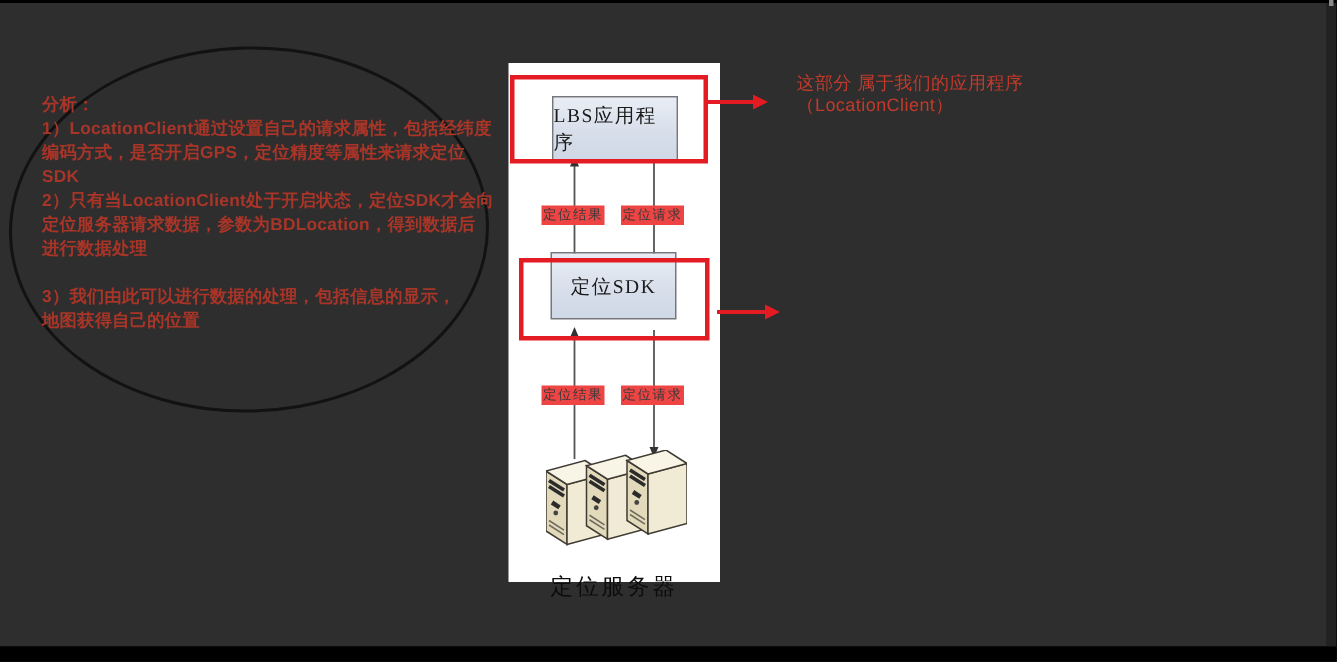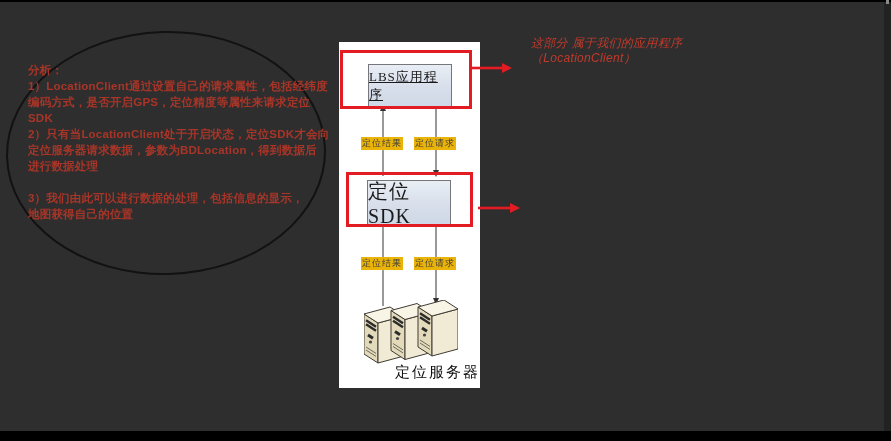--- a/index.html
+++ b/index.html
@@ -29,52 +29,52 @@
 
   .connector-svg{position:absolute;left:339px;top:42px;width:141px;height:346px;}
 
   .node{
     position:absolute;display:flex;align-items:center;justify-content:center;
     background:linear-gradient(180deg,#e9eef5 0%,#d8dfeb 55%,#cfd8e6 100%);
     border:1px solid #76777d;color:#1a1a1a;
     font-family:"Liberation Serif",serif;letter-spacing:1px;
     z-index:3;
   }
-  .node-app{left:368px;top:64px;width:82px;height:41px;font-size:13px;text-decoration:underline;}
-  .node-sdk{left:367px;top:180px;width:82px;height:43px;font-size:20px;}
+  .node-app{left:368px;top:64px;width:82px;height:41px;font-size:13px;}
+  .node-sdk{left:367px;top:168px;width:82px;height:43px;font-size:13px;}
 
   .hl-rect{position:absolute;border:3px solid #e31b23;z-index:4;}
   .hl-app{left:340px;top:50px;width:126px;height:53px;}
   .hl-sdk{left:346px;top:172px;width:121px;height:49px;}
 
   .link-label{
     position:absolute;font-family:"Liberation Serif",serif;font-size:9px;
-    color:#3a3a3a;background:#eab308;letter-spacing:1px;z-index:3;padding:0 1px;
+    color:#3a3a3a;background:#ef4444;letter-spacing:1px;z-index:3;padding:0 1px;
   }
   .ll-tr{left:361px;top:137px;}
   .ll-tq{left:414px;top:137px;}
   .ll-br{left:361px;top:257px;}
   .ll-bq{left:414px;top:257px;}
 
   .servers-svg{position:absolute;left:364px;top:300px;width:94px;height:64px;z-index:3;}
   .server-label{
-    position:absolute;left:339px;top:363px;width:141px;text-align:right;
+    position:absolute;left:339px;top:382px;width:141px;text-align:center;
     font-family:"Liberation Serif",serif;font-size:15px;color:#0d0d0d;
     letter-spacing:2px;z-index:3;
   }
 
   .callout-arrow{position:absolute;z-index:5;}
   .ca-app{left:469px;top:61px;}
   .ca-sdk{left:477px;top:201px;}
 
   .callout-text{
     position:absolute;color:#c23a2b;font-size:12px;line-height:15px;
     white-space:pre-line;letter-spacing:0.3px;
   }
-  .ct-app{left:531px;top:36px;font-style:italic;}
+  .ct-app{left:531px;top:48px;}
   .ct-sdk{left:549px;top:192px;}
 </style>
 </head>
 <body>
 
 <div id="root">
   <div id="stage"></div>
   <div id="right-edge"></div>
   <div id="corner-speck"></div>
   <div id="bottom-bar"></div>

